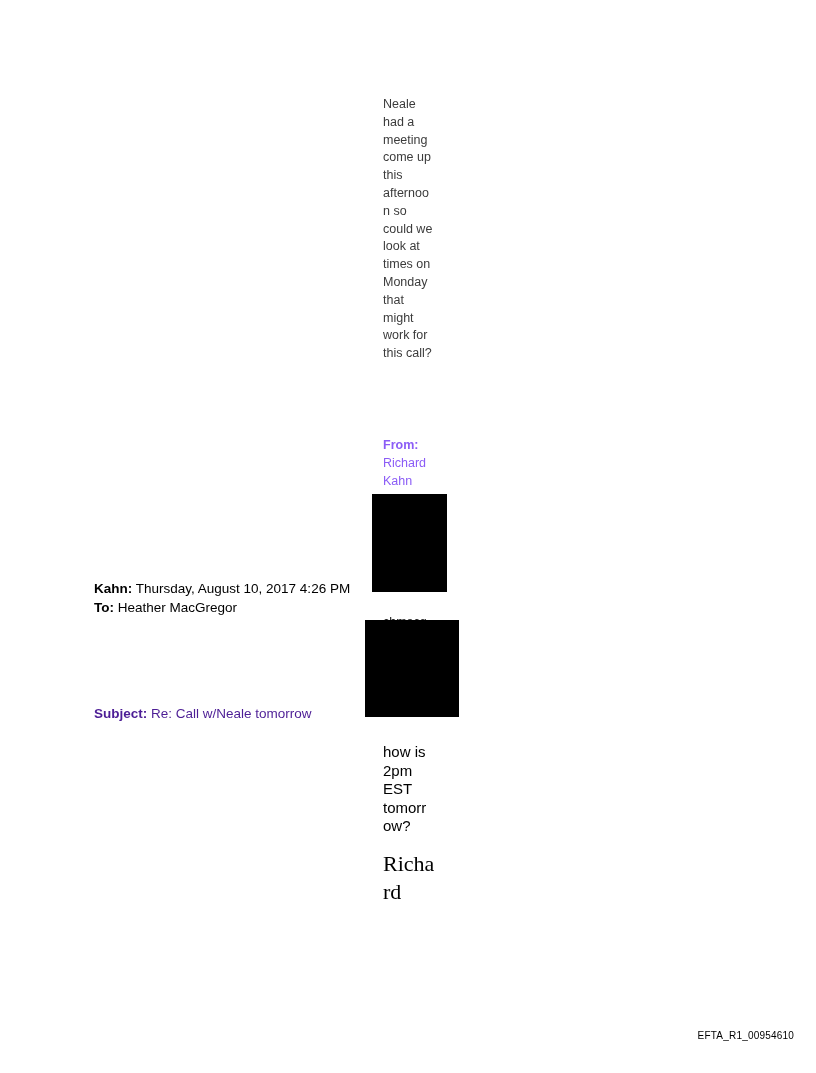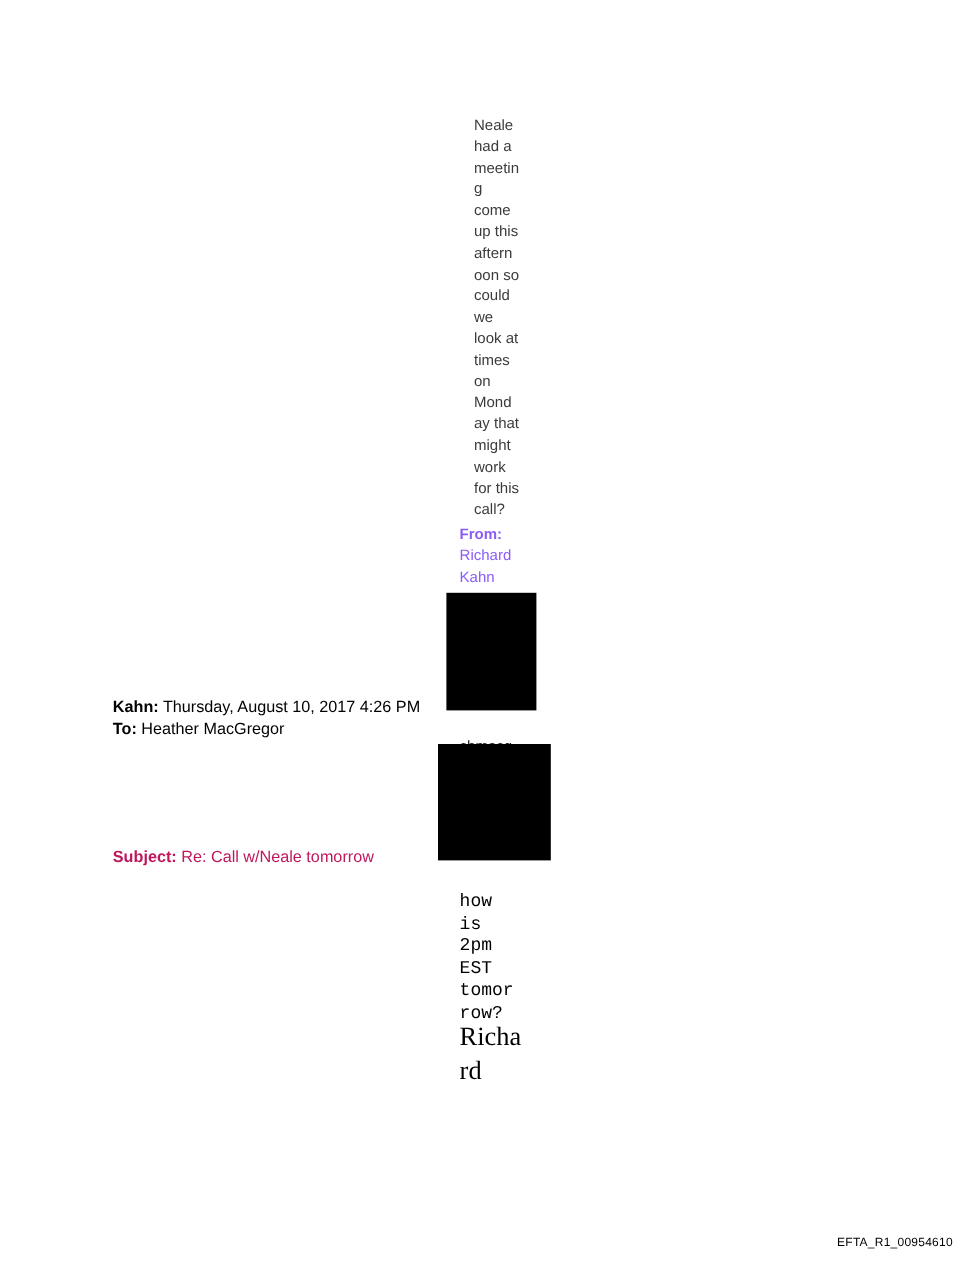--- a/index.html
+++ b/index.html
@@ -25,21 +25,21 @@
     left: 383px;
     top: 96px;
     width: 50px;
     font-size: 12.5px;
     line-height: 17.8px;
     color: #3b3b3b;
     word-wrap: break-word;
     overflow-wrap: break-word;
   }
   .quoted-column p {
-    margin: 0 0 12px 12px;
+    margin: 0 0 12px 0;
   }
 
   .from-block {
     position: absolute;
     left: 383px;
     top: 437px;
     width: 50px;
     font-size: 12.5px;
     line-height: 17.8px;
     color: #8b5cf6;
@@ -91,32 +91,32 @@
   .header-block .row { white-space: nowrap; }
   .header-block .lbl { font-weight: bold; }
 
   .subject-block {
     position: absolute;
     left: 94px;
     top: 705px;
     width: 320px;
     font-size: 13.5px;
     line-height: 18px;
-    color: #be185d;
+    color: #4c1d95;
     white-space: nowrap;
   }
   .subject-block .lbl { font-weight: bold; }
 
   
   .reply-body {
     position: absolute;
     left: 383px;
     top: 743px;
     width: 50px;
-    font-family: Liberation Mono, monospace;
+    font-family: Liberation Sans, sans-serif;
     font-size: 15px;
     line-height: 18.5px;
     color: #000000;
     word-wrap: break-word;
     overflow-wrap: break-word;
   }
 
   .signature {
     position: absolute;
     left: 383px;

